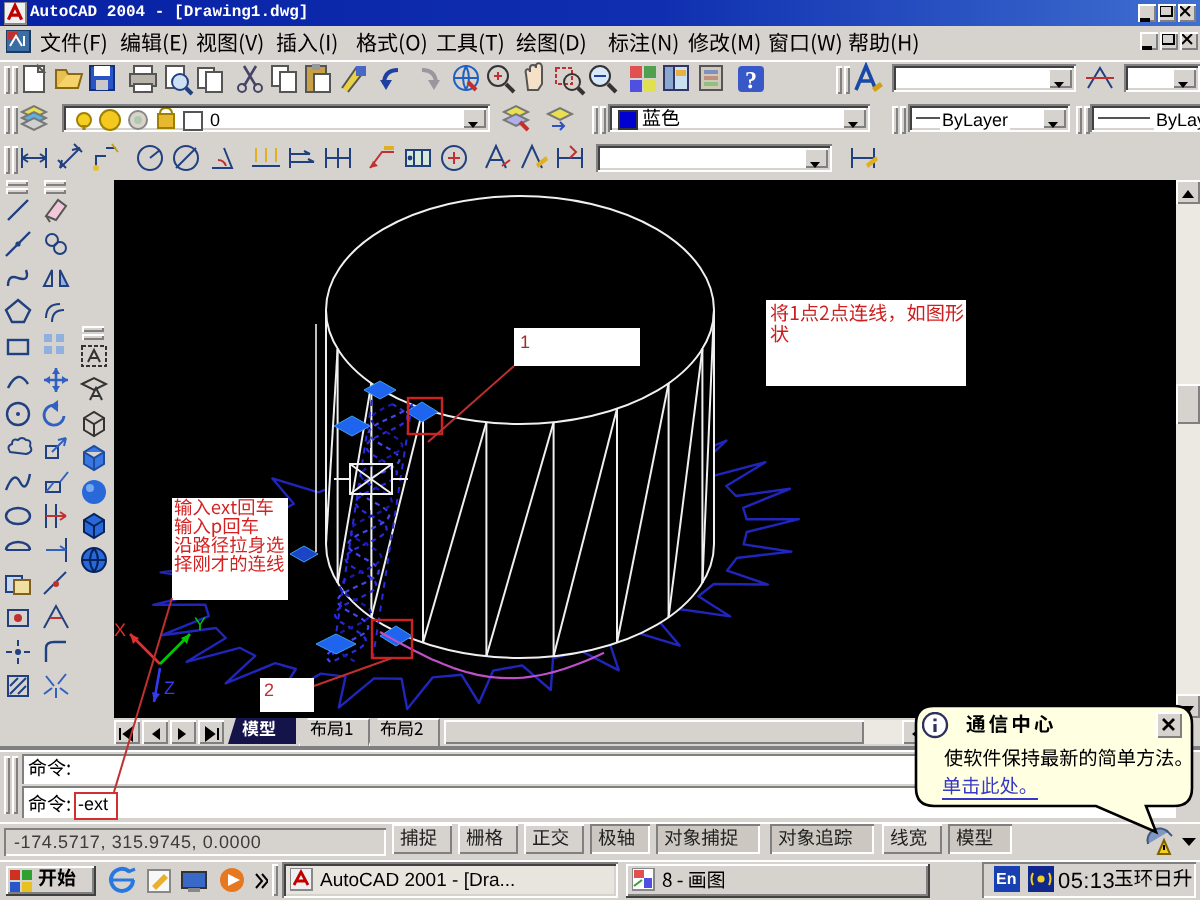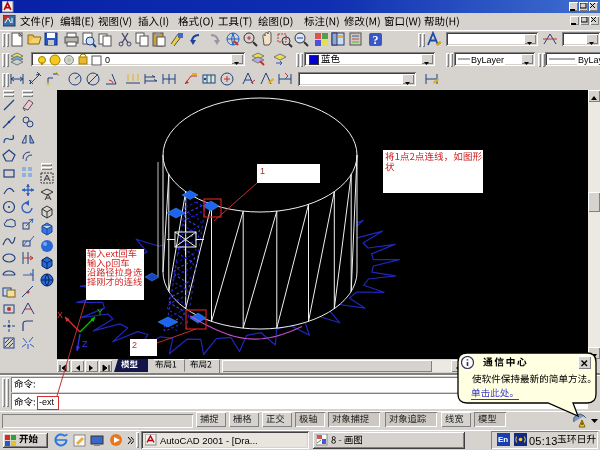--- a/index.html
+++ b/index.html
@@ -10,20 +10,21 @@
 .sunk2{box-shadow:inset 1px 1px 0 #808080, inset -1px -1px 0 #ffffff, inset 2px 2px 0 #404040, inset -2px -2px 0 #d6d3ce}
 .grip{background:#d6d3ce;box-shadow:inset 1px 1px 0 #ffffff, inset -1px -1px 0 #808080}
 .t{white-space:nowrap}
 </style></head><body>
 <div id="page">
     <div class="ab" style="left:0;top:0;width:600px;height:13px;background:linear-gradient(90deg,#0821a5 0%,#0f2fb0 55%,#3f6fd0 100%)"></div>
     <svg class="ab" style="left:2px;top:1px" width="12" height="12">
 <rect x="0" y="0" width="11" height="11" fill="#f0f0f0" stroke="#888"></rect>
 <path d="M2.2 8.8 L5.5 1.8 L8.8 8.8 M3.4 6.6 L7.6 6.6" stroke="#c00000" stroke-width="1.6" fill="none"></path>
     </svg>
+    <div class="ab t" style="left:15px;top:2px;font-size:8px;font-weight:bold;color:#fff;font-family:'Liberation Mono',monospace;letter-spacing:0px">AutoCAD 2004 - [Drawing1.dwg]</div>
     <div class="ab out" style="left:569px;top:2px;width:9px;height:9px;background:#d6d3ce;font-size:6px;line-height:8px;text-align:center;font-family:'Liberation Mono',monospace;font-weight:bold"><svg width="7" height="7" style="margin-top:3px">
         <rect x="0" y="4" width="5" height="2" fill="#000"></rect>
       </svg></div>
     <div class="ab out" style="left:579px;top:2px;width:9px;height:9px;background:#d6d3ce;font-size:6px;line-height:8px;text-align:center;font-family:'Liberation Mono',monospace;font-weight:bold"><svg width="7" height="7" style="margin-top:1px">
         <rect x="0" y="0" width="6" height="5" fill="none" stroke="#000"></rect>
       </svg></div>
     <div class="ab out" style="left:589px;top:2px;width:9px;height:9px;background:#d6d3ce;font-size:6px;line-height:8px;text-align:center;font-family:'Liberation Mono',monospace;font-weight:bold"><svg width="7" height="7" style="margin-top:1px">
         <path d="M0 0 L5 5 M5 0 L0 5" stroke="#000"></path>
       </svg></div>
     <div class="ab" style="left:0;top:13px;width:600px;height:17px;background:#d6d3ce"></div>
@@ -589,20 +590,21 @@
     <svg class="ab" style="left:14px;top:379px;" width="23" height="12">
       <path d="M4.8 0.3C3.9 1.5 2.1 2.7 0.3 3.2C0.5 3.4 0.6 3.7 0.7 3.9C1.4 3.7 2.1 3.3 2.8 2.9V3.5H6.6V2.9C7.3 3.3 8.0 3.6 8.7 3.9C8.8 3.6 9.0 3.3 9.2 3.2C7.7 2.8 6.1 1.9 5.2 0.9L5.4 0.7ZM2.9 2.9C3.6 2.5 4.2 1.9 4.8 1.4C5.3 1.9 5.9 2.5 6.6 2.9ZM1.2 4.3V8.4H1.9V7.6H4.1V4.3ZM1.9 5.0H3.4V6.9H1.9ZM5.1 4.3V9.1H5.8V5.0H7.6V7.0C7.6 7.1 7.6 7.2 7.5 7.2C7.3 7.2 6.9 7.2 6.3 7.2C6.4 7.4 6.5 7.6 6.6 7.8C7.3 7.8 7.7 7.8 8.0 7.7C8.3 7.6 8.3 7.4 8.3 7.0V4.3Z M13.3 3.1C13.8 3.5 14.5 4.1 14.7 4.5L15.3 4.1C15.0 3.7 14.3 3.1 13.8 2.7ZM11.1 4.8V5.5H16.3C15.7 6.0 15.0 6.7 14.4 7.3C13.9 7.0 13.4 6.7 12.9 6.4L12.4 6.9C13.5 7.6 14.8 8.5 15.5 9.2L16.0 8.6C15.8 8.3 15.4 8.0 15.0 7.7C15.9 6.8 16.9 5.8 17.6 5.0L17.1 4.7L17.0 4.8ZM14.3 0.3C13.4 1.7 11.6 3.0 9.8 3.7C10.0 3.9 10.2 4.1 10.4 4.3C11.8 3.6 13.2 2.6 14.3 1.5C15.4 2.6 16.9 3.7 18.2 4.3C18.3 4.1 18.6 3.8 18.8 3.6C17.4 3.1 15.7 2.0 14.7 1.0L15.0 0.7Z M20.3 4.7C20.7 4.7 20.9 4.4 20.9 4.0C20.9 3.6 20.7 3.3 20.3 3.3C20.0 3.3 19.7 3.6 19.7 4.0C19.7 4.4 20.0 4.7 20.3 4.7ZM20.3 8.5C20.7 8.5 20.9 8.2 20.9 7.8C20.9 7.4 20.7 7.2 20.3 7.2C20.0 7.2 19.7 7.4 19.7 7.8C19.7 8.2 20.0 8.5 20.3 8.5Z" fill="#000"></path>
     </svg>
     <svg class="ab" style="left:14px;top:397px;" width="23" height="12">
       <path d="M4.8 0.3C3.9 1.5 2.1 2.7 0.3 3.2C0.5 3.4 0.6 3.7 0.7 3.9C1.4 3.7 2.1 3.3 2.8 2.9V3.5H6.6V2.9C7.3 3.3 8.0 3.6 8.7 3.9C8.8 3.6 9.0 3.3 9.2 3.2C7.7 2.8 6.1 1.9 5.2 0.9L5.4 0.7ZM2.9 2.9C3.6 2.5 4.2 1.9 4.8 1.4C5.3 1.9 5.9 2.5 6.6 2.9ZM1.2 4.3V8.4H1.9V7.6H4.1V4.3ZM1.9 5.0H3.4V6.9H1.9ZM5.1 4.3V9.1H5.8V5.0H7.6V7.0C7.6 7.1 7.6 7.2 7.5 7.2C7.3 7.2 6.9 7.2 6.3 7.2C6.4 7.4 6.5 7.6 6.6 7.8C7.3 7.8 7.7 7.8 8.0 7.7C8.3 7.6 8.3 7.4 8.3 7.0V4.3Z M13.3 3.1C13.8 3.5 14.5 4.1 14.7 4.5L15.3 4.1C15.0 3.7 14.3 3.1 13.8 2.7ZM11.1 4.8V5.5H16.3C15.7 6.0 15.0 6.7 14.4 7.3C13.9 7.0 13.4 6.7 12.9 6.4L12.4 6.9C13.5 7.6 14.8 8.5 15.5 9.2L16.0 8.6C15.8 8.3 15.4 8.0 15.0 7.7C15.9 6.8 16.9 5.8 17.6 5.0L17.1 4.7L17.0 4.8ZM14.3 0.3C13.4 1.7 11.6 3.0 9.8 3.7C10.0 3.9 10.2 4.1 10.4 4.3C11.8 3.6 13.2 2.6 14.3 1.5C15.4 2.6 16.9 3.7 18.2 4.3C18.3 4.1 18.6 3.8 18.8 3.6C17.4 3.1 15.7 2.0 14.7 1.0L15.0 0.7Z M20.3 4.7C20.7 4.7 20.9 4.4 20.9 4.0C20.9 3.6 20.7 3.3 20.3 3.3C20.0 3.3 19.7 3.6 19.7 4.0C19.7 4.4 20.0 4.7 20.3 4.7ZM20.3 8.5C20.7 8.5 20.9 8.2 20.9 7.8C20.9 7.4 20.7 7.2 20.3 7.2C20.0 7.2 19.7 7.4 19.7 7.8C19.7 8.2 20.0 8.5 20.3 8.5Z" fill="#000"></path>
     </svg>
     <div class="ab" style="left:37px;top:396px;width:20px;height:12px;border:1px solid #d03030"></div>
     <div class="ab t" style="left:39px;top:397px;font-size:9px;color:#000;font-family:'Liberation Sans'">-ext</div>
     <div class="ab" style="left:0;top:411px;width:600px;height:19px;background:#d6d3ce;border-top:1px solid #fff"></div>
     <div class="ab sunk" style="left:2px;top:414px;width:191px;height:14px;background:#d6d3ce"></div>
+    <div class="ab t" style="left:7px;top:416px;font-size:9px;color:#3c3c3c;letter-spacing:0.3px">-174.5717, 315.9745, 0.0000</div>
     <div class="ab out" style="left:196px;top:412px;width:30px;height:15px;background:#d6d3ce"></div>
     <svg class="ab" style="left:200px;top:414px;z-index:5" width="20" height="12">
       <path d="M6.8 0.9C7.3 1.2 7.9 1.5 8.3 1.8H6.4V0.4H5.8V1.8H3.5V2.4H5.8V3.3H3.7V8.9H4.4V7.0H5.8V8.8H6.4V7.0H8.0V8.2C8.0 8.3 7.9 8.4 7.8 8.4C7.7 8.4 7.3 8.4 6.9 8.4C7.0 8.5 7.1 8.8 7.1 8.9C7.7 8.9 8.1 8.9 8.3 8.8C8.5 8.7 8.6 8.6 8.6 8.2V3.3H6.4V2.4H8.8V1.8H8.3L8.7 1.3C8.3 1.1 7.6 0.7 7.2 0.5ZM8.0 3.9V4.9H6.4V3.9ZM5.8 3.9V4.9H4.4V3.9ZM4.4 5.4H5.8V6.4H4.4ZM8.0 5.4V6.4H6.4V5.4ZM1.7 0.4V2.2H0.4V2.9H1.7V4.9C1.2 5.1 0.7 5.2 0.3 5.3L0.4 6.0L1.7 5.6V8.1C1.7 8.3 1.6 8.3 1.5 8.3C1.4 8.3 1.0 8.3 0.6 8.3C0.7 8.5 0.8 8.8 0.8 8.9C1.4 8.9 1.8 8.9 2.0 8.8C2.3 8.7 2.4 8.5 2.4 8.1V5.4L3.5 5.0L3.4 4.4L2.4 4.7V2.9H3.4V2.2H2.4V0.4Z M13.9 1.4H16.9V3.3H13.9ZM10.8 0.4V2.3H9.7V2.9H10.8V5.0L9.6 5.3L9.7 6.0L10.8 5.7V8.1C10.8 8.2 10.8 8.3 10.7 8.3C10.6 8.3 10.2 8.3 9.8 8.2C9.9 8.4 10.0 8.7 10.0 8.9C10.6 8.9 11.0 8.9 11.2 8.8C11.4 8.7 11.5 8.5 11.5 8.1V5.4L12.6 5.1L12.5 4.4L11.5 4.8V2.9H12.6V2.3H11.5V0.4ZM13.2 0.8V3.9H15.1V7.9C14.5 7.7 14.1 7.2 13.8 6.4C13.9 5.9 14.0 5.4 14.0 4.9L13.3 4.9C13.2 6.5 12.9 7.7 12.0 8.5C12.1 8.6 12.4 8.8 12.5 8.9C13.0 8.5 13.4 7.9 13.6 7.1C14.2 8.5 15.2 8.8 16.6 8.8H18.1C18.1 8.6 18.2 8.3 18.3 8.2C18.0 8.2 16.8 8.2 16.6 8.2C16.3 8.2 16.0 8.1 15.7 8.1V5.9H17.9V5.3H15.7V3.9H17.6V0.8Z" fill="#222"></path>
     </svg>
     <div class="ab out" style="left:229px;top:412px;width:30px;height:15px;background:#d6d3ce"></div>
     <svg class="ab" style="left:233px;top:414px;z-index:5" width="20" height="12">
       <path d="M6.2 0.7V4.1H5.6V0.7H3.7V4.1H3.1V4.7H3.6C3.6 6.0 3.5 7.5 2.8 8.6C2.9 8.7 3.1 8.8 3.2 9.0C4.0 7.8 4.2 6.1 4.2 4.7H5.0V8.1C5.0 8.2 5.0 8.2 4.9 8.2C4.8 8.2 4.6 8.2 4.3 8.2C4.4 8.4 4.5 8.6 4.5 8.8C4.9 8.8 5.2 8.8 5.4 8.7C5.6 8.6 5.6 8.4 5.6 8.1V4.7H6.2V4.8C6.2 6.0 6.2 7.6 5.7 8.7C5.8 8.7 6.1 8.9 6.2 8.9C6.8 7.8 6.8 6.1 6.8 4.8V4.7H7.7V8.2C7.7 8.3 7.7 8.3 7.6 8.3C7.5 8.3 7.3 8.4 7.0 8.3C7.0 8.5 7.1 8.8 7.2 8.9C7.6 8.9 7.9 8.9 8.1 8.8C8.3 8.7 8.4 8.5 8.4 8.2V4.7H8.9V4.1H8.4V0.7ZM7.7 4.1H6.8V1.3H7.7ZM5.0 4.1H4.2V1.3H5.0ZM1.5 0.4V2.3H0.5V3.0H1.5C1.3 4.3 0.8 5.8 0.3 6.6C0.4 6.7 0.6 7.0 0.7 7.2C1.0 6.6 1.3 5.8 1.5 5.0V8.9H2.1V4.3C2.4 4.7 2.6 5.2 2.7 5.5L3.1 4.9C3.0 4.7 2.4 3.6 2.1 3.3V3.0H3.0V2.3H2.1V0.4Z M14.6 2.0H16.7C16.4 2.6 16.0 3.1 15.6 3.6C15.1 3.1 14.8 2.6 14.5 2.2ZM11.2 0.4V2.4H9.8V3.0H11.1C10.8 4.3 10.2 5.8 9.6 6.6C9.7 6.7 9.9 7.0 9.9 7.2C10.4 6.6 10.8 5.5 11.2 4.5V8.9H11.8V4.2C12.1 4.6 12.5 5.1 12.6 5.4L13.0 4.9C12.9 4.6 12.1 3.7 11.8 3.4V3.0H12.9L12.7 3.2C12.8 3.3 13.1 3.6 13.2 3.7C13.5 3.4 13.9 3.1 14.1 2.7C14.4 3.1 14.7 3.6 15.1 4.0C14.3 4.7 13.4 5.2 12.5 5.5C12.6 5.6 12.8 5.9 12.9 6.0C13.1 6.0 13.4 5.9 13.6 5.7V8.9H14.2V8.5H16.8V8.9H17.5V5.7L17.9 5.8C18.1 5.7 18.2 5.4 18.4 5.3C17.5 5.0 16.7 4.5 16.1 4.0C16.7 3.3 17.2 2.5 17.6 1.6L17.1 1.3L17.0 1.4H15.0C15.1 1.1 15.3 0.8 15.4 0.5L14.7 0.4C14.3 1.3 13.7 2.2 13.0 2.9V2.4H11.8V0.4ZM14.2 7.9V6.1H16.8V7.9ZM14.1 5.5C14.6 5.2 15.1 4.9 15.6 4.5C16.0 4.9 16.6 5.2 17.2 5.5Z" fill="#222"></path>
     </svg>
     <div class="ab out" style="left:262px;top:412px;width:30px;height:15px;background:#d6d3ce"></div>
     <svg class="ab" style="left:266px;top:414px;z-index:5" width="20" height="12">

